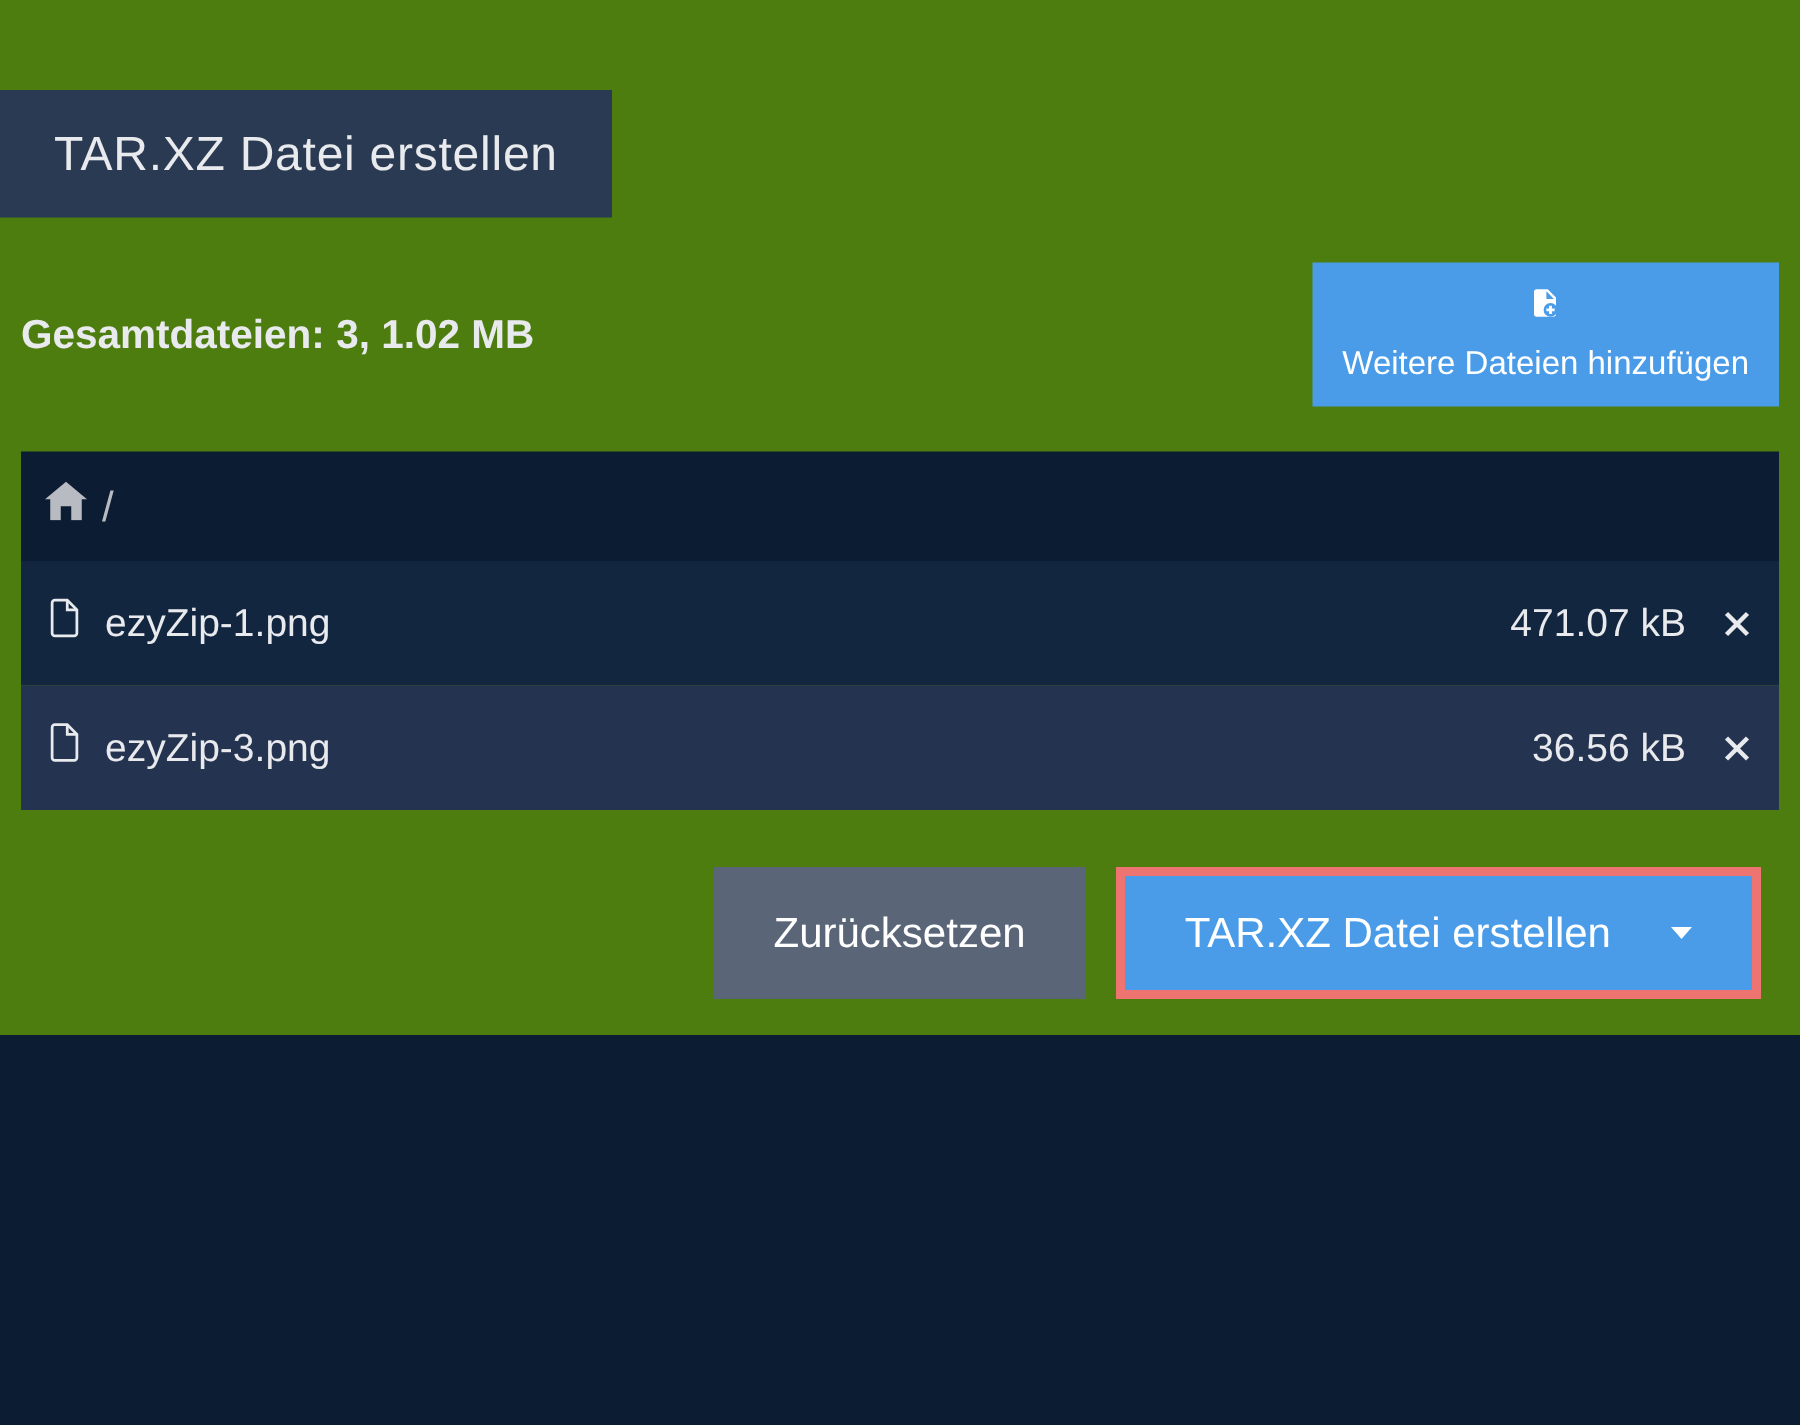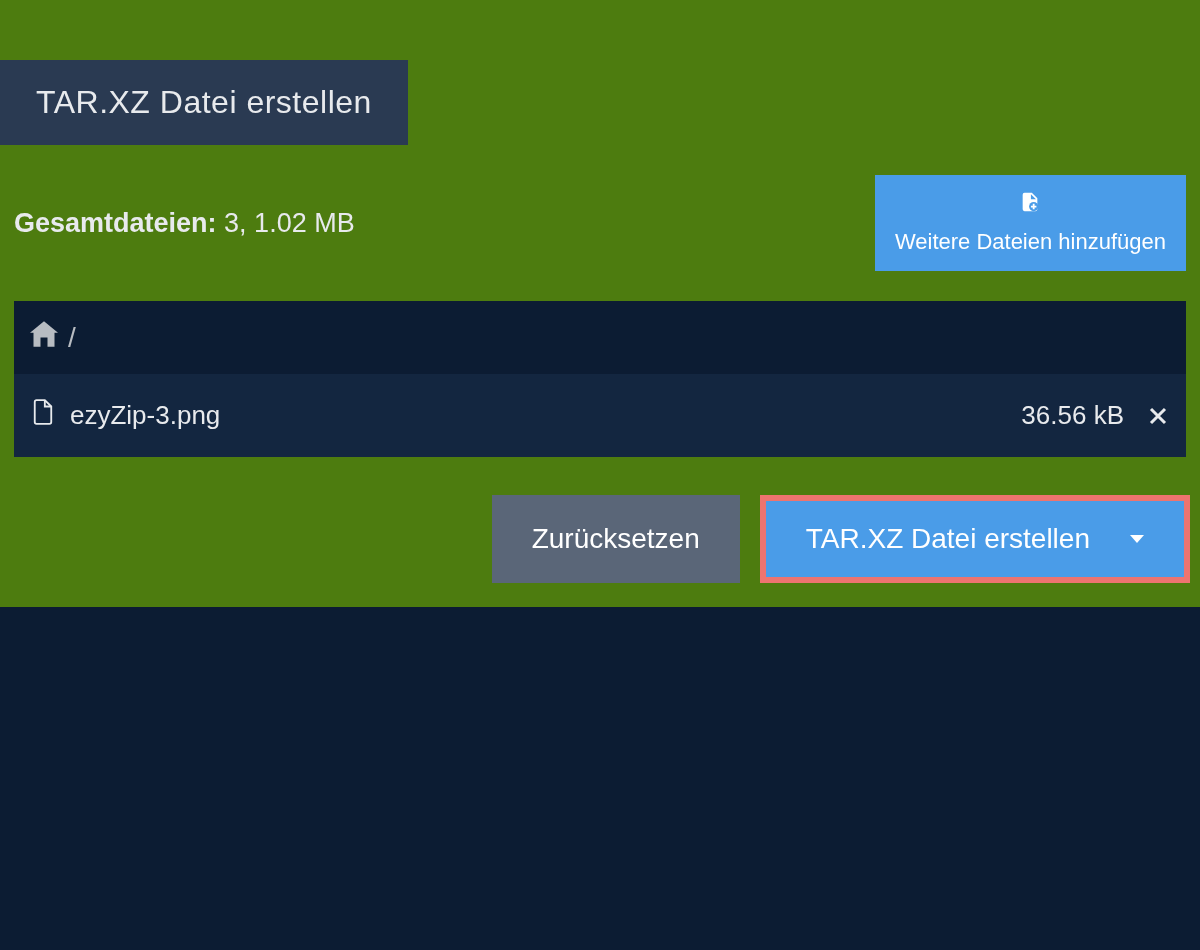--- a/index.html
+++ b/index.html
@@ -39,21 +39,21 @@
       padding: 30px 14px 30px 14px;
     }
     .summary {
       font-size: 27px;
       color: #e8eaed;
     }
     .summary-label {
       font-weight: 600;
     }
     .summary-value {
-      font-weight: 400;
+      font-weight: 700;
     }
     .toolbar-buttons {
       display: flex;
       gap: 12px;
     }
     .btn {
       display: inline-flex;
       align-items: center;
       gap: 10px;
       padding: 16px 20px;
@@ -114,21 +114,21 @@
       color: #e8eaed;
       font-size: 26px;
       line-height: 1;
       display: flex;
       align-items: center;
     }
     .action-bar {
       display: flex;
       justify-content: flex-end;
       gap: 20px;
-      padding: 38px 10px 24px 14px;
+      padding: 38px 26px 24px 14px;
       align-items: stretch;
     }
     .btn-large {
       padding: 26px 40px;
       font-size: 28px;
       font-weight: 300;
     }
     .btn-reset {
       background: #5a6678;
       color: #fff;
@@ -196,20 +196,35 @@
     <div class="breadcrumb">
       <span class="icon-svg">
         <svg width="28" height="26" viewBox="0 0 24 22" fill="#b8bcc2">
           <path d="M12 0L0 10h3v12h6v-8h6v8h6V10h3L12 0z"></path>
         </svg>
       </span>
       <span>/</span>
     </div>
 
     <div class="file-list">
+      <div class="file-row">
+        <span class="icon-svg">
+          <svg width="22" height="28" viewBox="0 0 24 30" fill="none" stroke="#e8eaed" stroke-width="2">
+            <path d="M14 2H5a2 2 0 0 0-2 2v22a2 2 0 0 0 2 2h14a2 2 0 0 0 2-2V9l-7-7z"></path>
+            <path d="M14 2v7h7"></path>
+          </svg>
+        </span>
+        <span class="file-name">ezyZip-1.png</span>
+        <span class="file-size">471.07 kB</span>
+        <span class="close-btn">
+          <svg width="20" height="20" viewBox="0 0 20 20" stroke="#e8eaed" stroke-width="3">
+            <path d="M3 3l14 14M17 3L3 17"></path>
+          </svg>
+        </span>
+      </div>
 
 
       <div class="file-row">
         <span class="icon-svg">
           <svg width="22" height="28" viewBox="0 0 24 30" fill="none" stroke="#e8eaed" stroke-width="2">
             <path d="M14 2H5a2 2 0 0 0-2 2v22a2 2 0 0 0 2 2h14a2 2 0 0 0 2-2V9l-7-7z"></path>
             <path d="M14 2v7h7"></path>
           </svg>
         </span>
         <span class="file-name">ezyZip-3.png</span>

